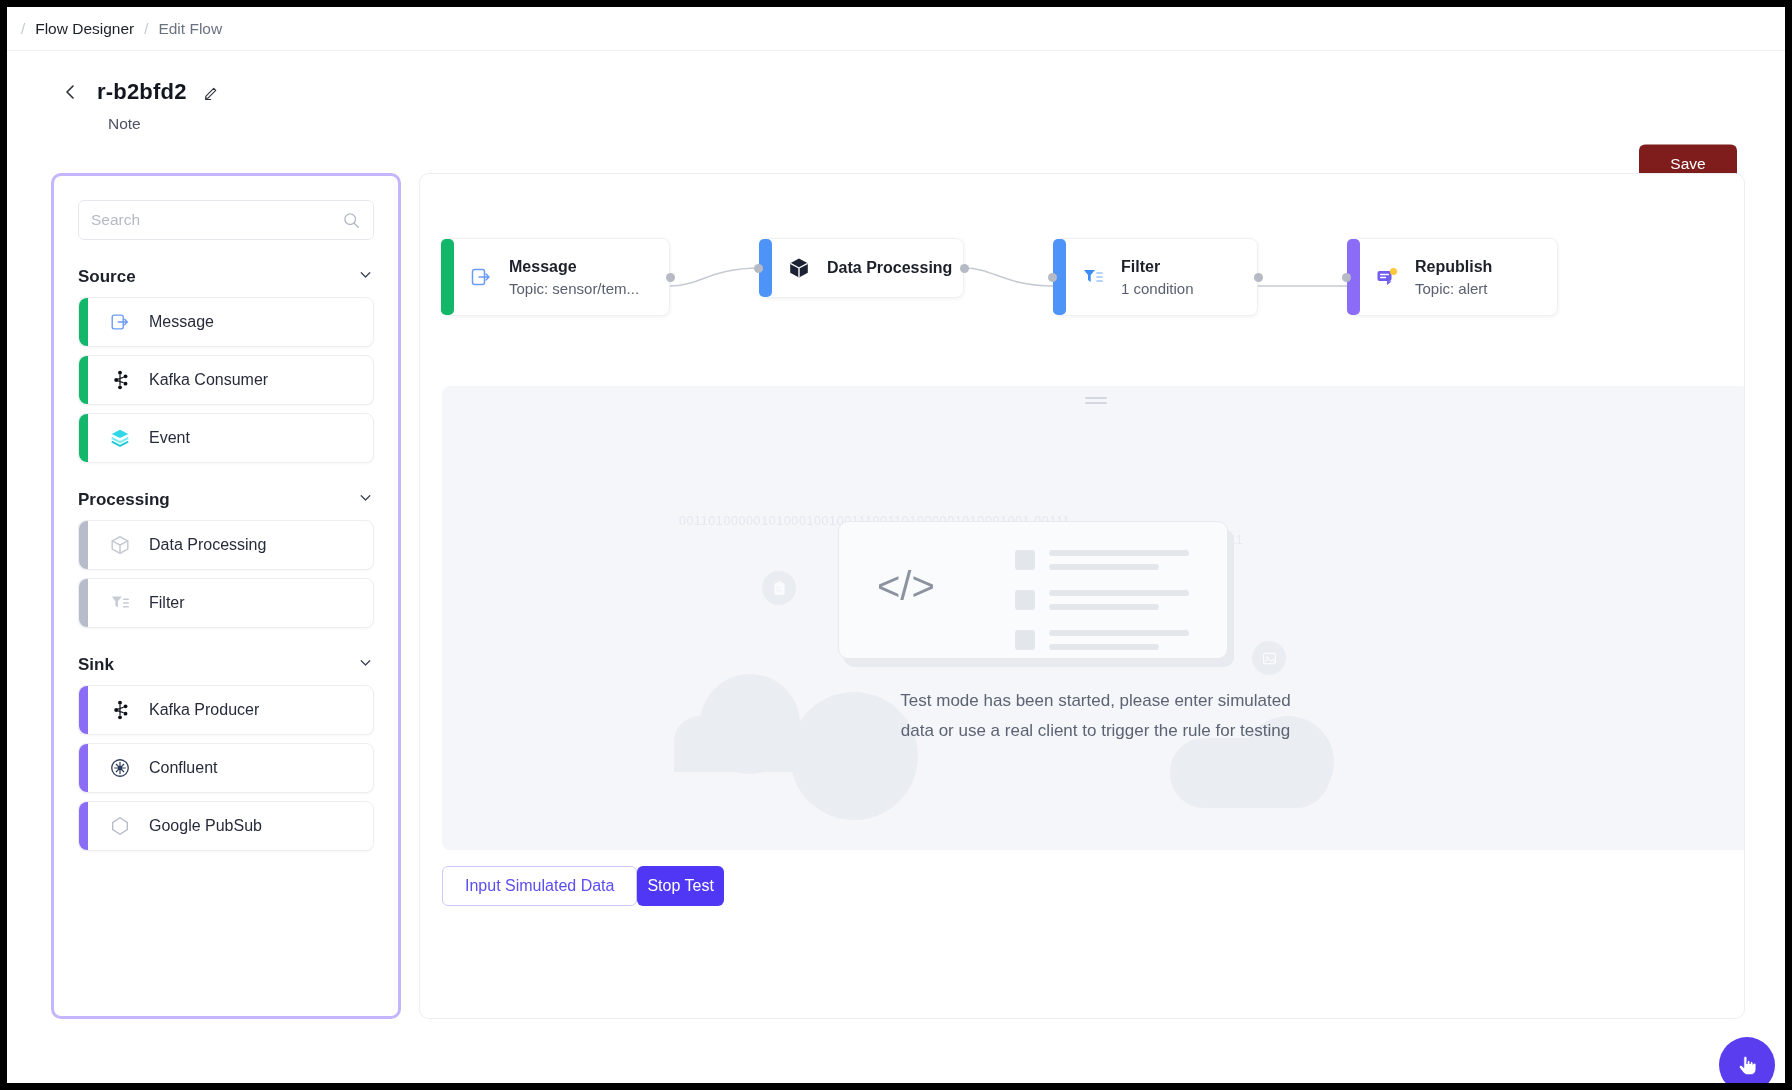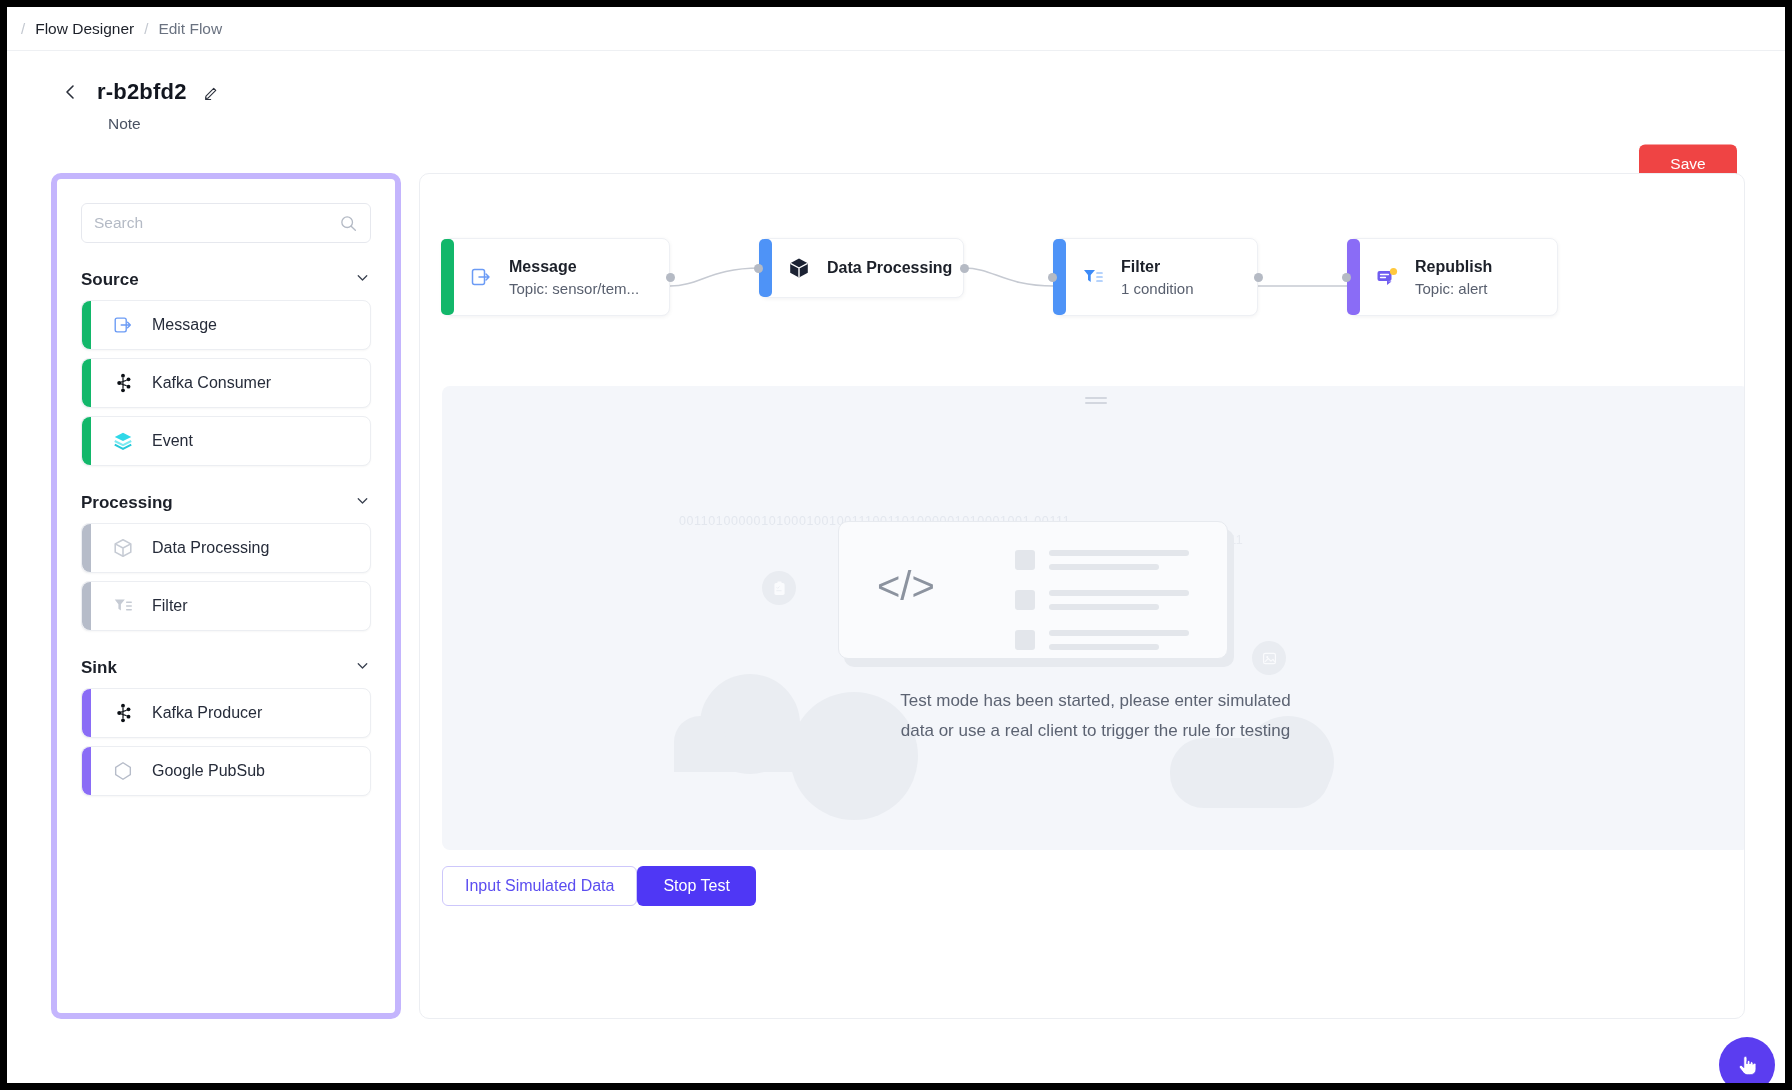--- a/index.html
+++ b/index.html
@@ -55,21 +55,21 @@
   .note-text {
     padding-left: 91px;
     margin-top: 10px;
     font-size: 15.5px; color: #4a5263;
   }
   .save-btn {
     position: absolute;
     right: 48px; top: 112px;
     transform: translateY(-50%);
     width: 98px; height: 37px;
-    background: #ef4444;
+    background: #7f1d1d;
     color: #ffffff;
     border: none; border-radius: 6px;
     font-size: 15.5px;
     font-family: "Liberation Sans", sans-serif;
     cursor: pointer;
   }
 
   
   .body-wrap {
     position: absolute;
@@ -78,21 +78,21 @@
     display: flex;
     gap: 0;
     padding: 0 40px 0 44px;
   }
 
   
   .palette {
     width: 350px;
     height: 846px;
     background: #fff;
-    border: 6px solid #c4b5fd;
+    border: 3px solid #c4b5fd;
     border-radius: 10px;
     padding: 24px 24px 0 24px;
     overflow: hidden;
     position: relative;
   }
   .search-box {
     position: relative;
     height: 40px;
     border: 1px solid #e6e8ee;
     border-radius: 6px;
@@ -268,21 +268,21 @@
     cursor: pointer;
     display: inline-flex; align-items: center; justify-content: center;
   }
   .btn-ghost {
     background: #fff; color: #5b4df0;
     border: 1px solid #cdc7fb;
     padding: 0 22px;
   }
   .btn-primary {
     background: #4f37f5; color: #fff; border: none;
-    padding: 0 26px;
+    padding: 0 10px;
   }
 
   .cursor-fab {
     position: absolute;
     right: 10px; bottom: -10px;
     width: 56px; height: 56px;
     border-radius: 50%;
     background: #5b3df0;
     display: flex; align-items: center; justify-content: center;
   }
@@ -415,20 +415,31 @@
                 <circle cx="8" cy="12" r="2.3" fill="#0d1117"></circle>
                 <path d="M12 6v12M10 11l6-2M10 13l6 2" stroke="#0d1117" stroke-width="1.3" fill="none"></path>
               </svg>
             </span>
             <span class="lbl">Kafka Producer</span>
           </div>
           <div class="pal-item">
             <span class="bar purple"></span>
             <span class="pal-ico">
               <svg width="22" height="22" viewBox="0 0 24 24">
+                <circle cx="12" cy="12" r="9" fill="none" stroke="#2b3a5c" stroke-width="1.4"></circle>
+                <path d="M12 5.5v13M5.8 12h12.4M7.6 7.6l8.8 8.8M16.4 7.6l-8.8 8.8" stroke="#2b3a5c" stroke-width="1.3"></path>
+                <circle cx="12" cy="12" r="2.4" fill="#2b3a5c"></circle>
+              </svg>
+            </span>
+            <span class="lbl">Confluent</span>
+          </div>
+          <div class="pal-item">
+            <span class="bar purple"></span>
+            <span class="pal-ico">
+              <svg width="22" height="22" viewBox="0 0 24 24">
                 <path d="M12 3 L20 8 V16 L12 21 L4 16 V8 Z" fill="none" stroke="#b6bcc9" stroke-width="1.5"></path>
               </svg>
             </span>
             <span class="lbl">Google PubSub</span>
           </div>
         </div>
     </div>
 
     <div class="right-col">
 

